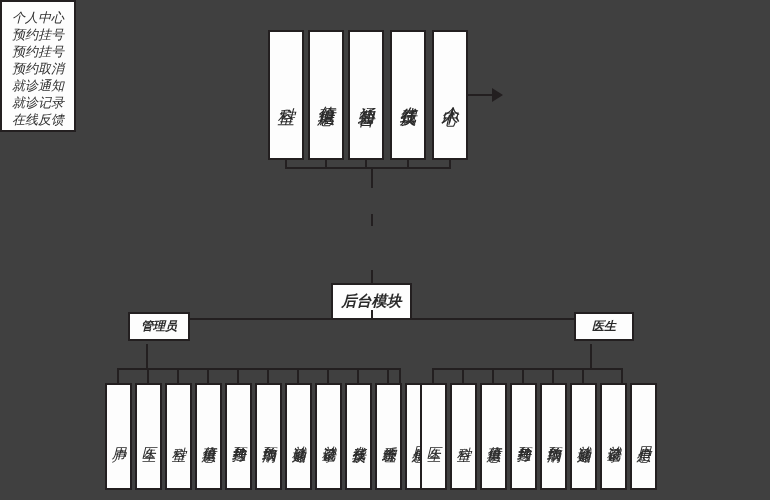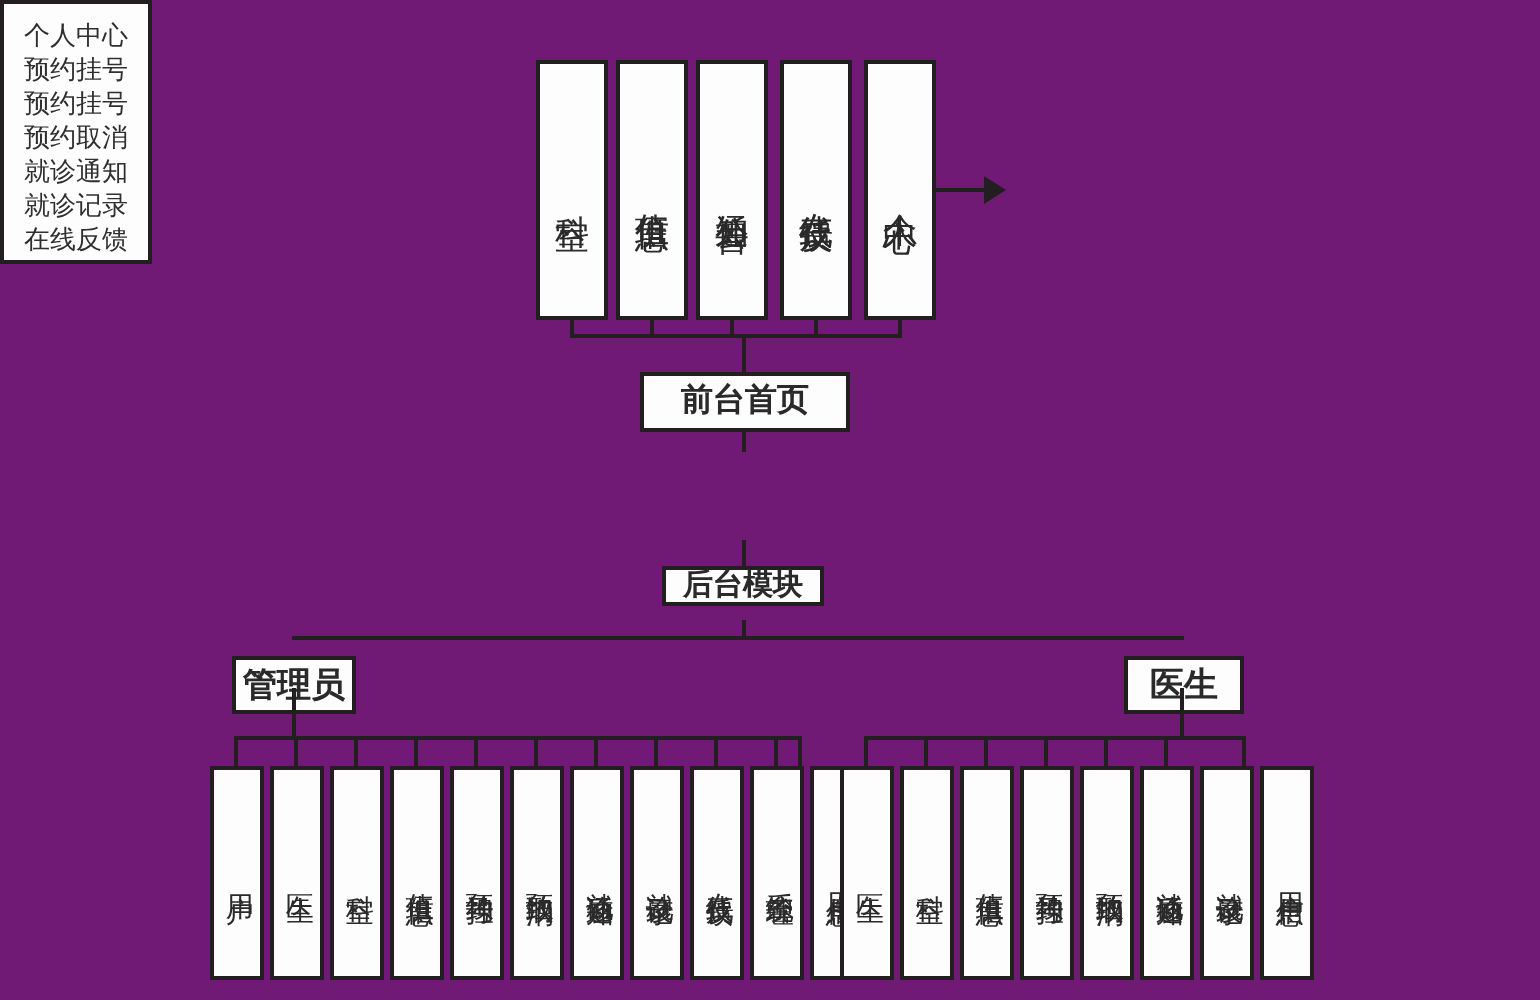--- a/index.html
+++ b/index.html
@@ -7,22 +7,23 @@
     padding: 0;
     background: #ffffff;
   }
   body {
     font-family: "Liberation Serif", "DejaVu Serif", serif;
   }
   #diagram {
     position: relative;
     width: 770px;
     height: 500px;
-    background: #701a75;
+    background: #404040;
     overflow: hidden;
+    font-style: italic;
   }
   
   .box {
     position: absolute;
     box-sizing: border-box;
     border: 2px solid #231f20;
     background: #fdfdfd;
     display: flex;
     align-items: center;
     justify-content: center;
@@ -69,26 +70,26 @@
     width: 105px; height: 30px;
     font-size: 16px; font-weight: bold;
   }
   .system {
     left: 213px; top: 224px;
     width: 317px; height: 48px;
     font-size: 22px; letter-spacing: 3px;
   }
   .backend {
     left: 331px; top: 283px;
-    width: 81px; height: 20px;
+    width: 81px; height: 37px;
     font-size: 15px; font-weight: bold;
   }
   .role {
-    top: 328px; height: 29px;
-    font-size: 17px; font-weight: bold;
+    top: 312px; height: 29px;
+    font-size: 12px; font-weight: bold; margin-left: 12px;
   }
   .role.admin { left: 116px; width: 62px; }
   .role.doctor { left: 562px; width: 60px; }
   
   .leaf {
     top: 383px;
     height: 107px;
     width: 27px;
     font-size: 14px;
   }
@@ -143,23 +144,20 @@
   </div>
 
   <div class="vline" style="left:285px; top:160px; height:9px;"></div>
   <div class="vline" style="left:325px; top:160px; height:9px;"></div>
   <div class="vline" style="left:365px; top:160px; height:9px;"></div>
   <div class="vline" style="left:407px; top:160px; height:9px;"></div>
   <div class="vline" style="left:449px; top:160px; height:9px;"></div>
   <div class="hline" style="left:285px; top:167px; width:166px;"></div>
   <div class="vline" style="left:371px; top:167px; height:21px;"></div>
 
-  <div class="box front">
-    <span>前台首页</span>
-  </div>
 
   <div class="vline" style="left:371px; top:214px; height:12px;"></div>
 
 
   <div class="vline" style="left:371px; top:270px; height:15px;"></div>
 
   <div class="box backend">
     <span>后台模块</span>
   </div>
 

